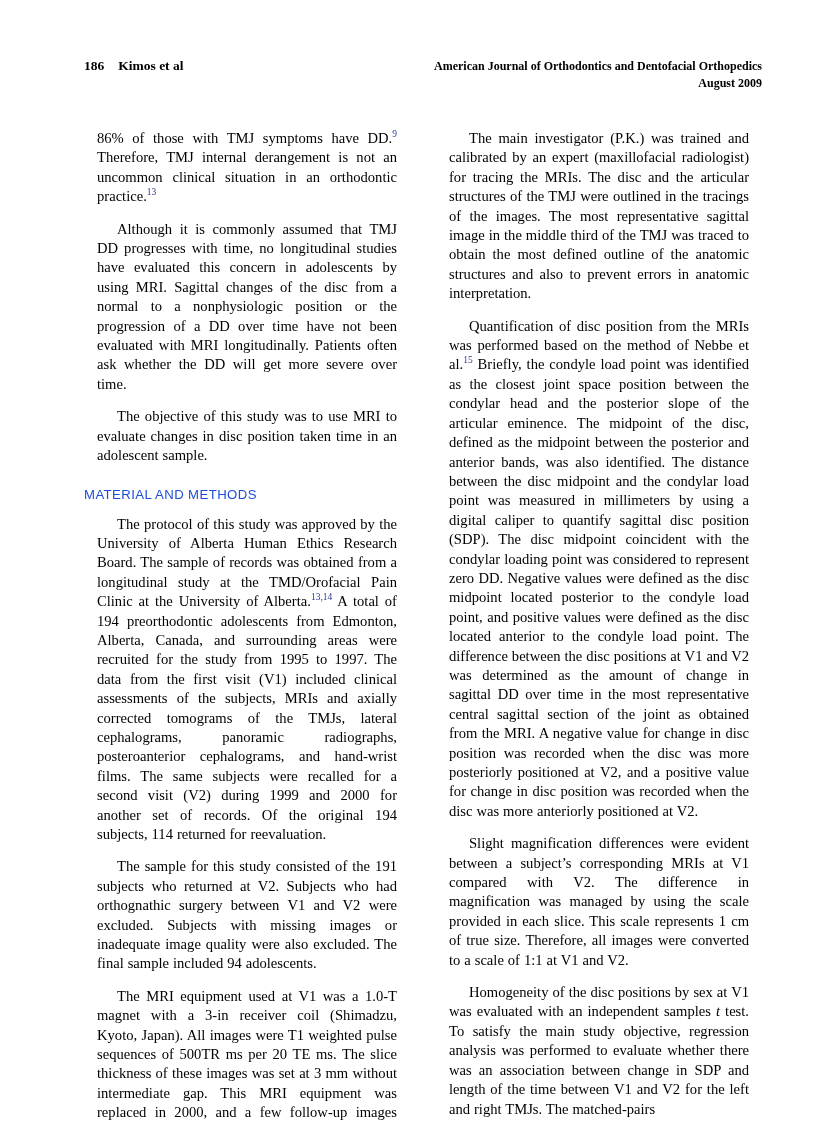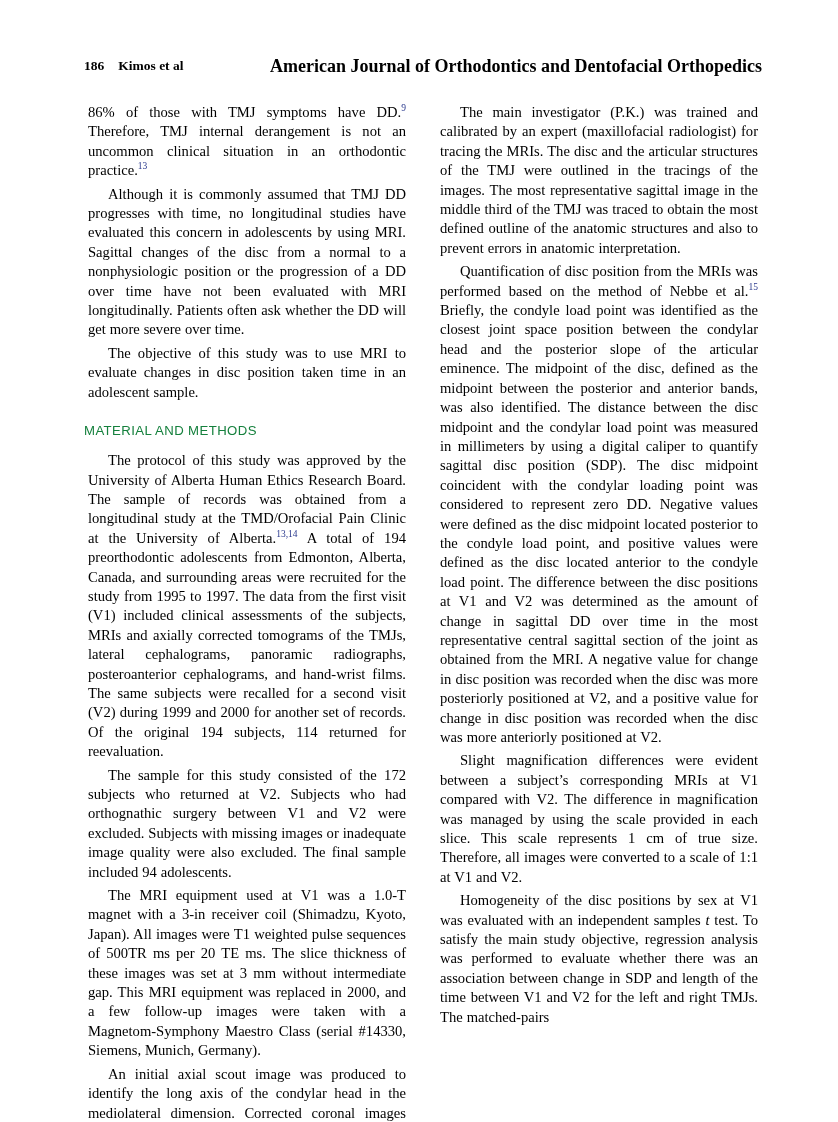--- a/index.html
+++ b/index.html
@@ -26,43 +26,43 @@
     margin-bottom: 24px;
   }
   .header-left {
     font-size: 13.5px;
     line-height: 16px;
     white-space: nowrap;
   }
   .header-left .page-number { margin-right: 14px; }
   .header-right {
     text-align: right;
-    font-size: 18px;
+    font-size: 12px;
     line-height: 17px;
     margin-left: 20px;
   }
   .columns {
     display: flex;
     gap: 26px;
   }
   .column {
     width: 326px;
     text-align: justify;
   }
   .para {
-    margin: 4px;
+    margin: 13px;
     font-size: 14.6px;
     line-height: 19.4px;
     word-spacing: 0.02em;
   }
   .para.indent { text-indent: 20px; }
   .section-heading {
     font-family: "Liberation Sans", sans-serif;
     font-weight: normal;
-    color: #15803d;
+    color: #1d4ed8;
     font-size: 13.2px;
     letter-spacing: 0.4px;
     margin: 21px 0 13px 0;
     text-align: left;
   }
   sup.ref {
     color: #2b3a8e;
     font-size: 9.5px;
     line-height: 0;
     vertical-align: super;
@@ -72,31 +72,32 @@
 </head>
 <body>
 
 <div class="page">
   <header class="page-header">
     <div class="header-left">
       <span class="page-number">186</span><span>Kimos et al</span>
     </div>
     <div class="header-right">
       <div>American Journal of Orthodontics and Dentofacial Orthopedics</div>
+      <div>August 2009</div>
     </div>
   </header>
 
   <main class="columns">
     <section class="column">
         <p class="para">86% of those with TMJ symptoms have DD.<sup class="ref">9</sup> Therefore, TMJ internal derangement is not an uncommon clinical situation in an orthodontic practice.<sup class="ref">13</sup></p>
         <p class="para indent">Although it is commonly assumed that TMJ DD progresses with time, no longitudinal studies have evaluated this concern in adolescents by using MRI. Sagittal changes of the disc from a normal to a nonphysiologic position or the progression of a DD over time have not been evaluated with MRI longitudinally. Patients often ask whether the DD will get more severe over time.</p>
         <p class="para indent">The objective of this study was to use MRI to evaluate changes in disc position taken time in an adolescent sample.</p>
         <h2 class="section-heading">MATERIAL AND METHODS</h2>
         <p class="para indent">The protocol of this study was approved by the University of Alberta Human Ethics Research Board. The sample of records was obtained from a longitudinal study at the TMD/Orofacial Pain Clinic at the University of Alberta.<sup class="ref">13,14</sup> A total of 194 preorthodontic adolescents from Edmonton, Alberta, Canada, and surrounding areas were recruited for the study from 1995 to 1997. The data from the first visit (V1) included clinical assessments of the subjects, MRIs and axially corrected tomograms of the TMJs, lateral cephalograms, panoramic radiographs, posteroanterior cephalograms, and hand-wrist films. The same subjects were recalled for a second visit (V2) during 1999 and 2000 for another set of records. Of the original 194 subjects, 114 returned for reevaluation.</p>
-        <p class="para indent">The sample for this study consisted of the 172 subjects who returned at V2. Subjects who had orthognathic surgery between V1 and V2 were excluded. Subjects with missing images or inadequate image quality were also excluded. The final sample included 94 adolescents.</p>
+        <p class="para indent">The sample for this study consisted of the 191 subjects who returned at V2. Subjects who had orthognathic surgery between V1 and V2 were excluded. Subjects with missing images or inadequate image quality were also excluded. The final sample included 94 adolescents.</p>
         <p class="para indent">The MRI equipment used at V1 was a 1.0-T magnet with a 3-in receiver coil (Shimadzu, Kyoto, Japan). All images were T1 weighted pulse sequences of 500TR ms per 20 TE ms. The slice thickness of these images was set at 3 mm without intermediate gap. This MRI equipment was replaced in 2000, and a few follow-up images were taken with a Magnetom-Symphony Maestro Class (serial #14330, Siemens, Munich, Germany).</p>
         <p class="para indent">An initial axial scout image was produced to identify the long axis of the condylar head in the mediolateral dimension. Corrected coronal images were obtained parallel to the long axis of the head of the condyle. Parasagittal images were produced perpendicular to the long axis of the condyle and obtained for each patient in open-mouth position and at maximal intercuspation. Open-mouth position was held constant during the</p>
       </section>
     <section class="column">
         <p class="para indent">The main investigator (P.K.) was trained and calibrated by an expert (maxillofacial radiologist) for tracing the MRIs. The disc and the articular structures of the TMJ were outlined in the tracings of the images. The most representative sagittal image in the middle third of the TMJ was traced to obtain the most defined outline of the anatomic structures and also to prevent errors in anatomic interpretation.</p>
         <p class="para indent">Quantification of disc position from the MRIs was performed based on the method of Nebbe et al.<sup class="ref">15</sup> Briefly, the condyle load point was identified as the closest joint space position between the condylar head and the posterior slope of the articular eminence. The midpoint of the disc, defined as the midpoint between the posterior and anterior bands, was also identified. The distance between the disc midpoint and the condylar load point was measured in millimeters by using a digital caliper to quantify sagittal disc position (SDP). The disc midpoint coincident with the condylar loading point was considered to represent zero DD. Negative values were defined as the disc midpoint located posterior to the condyle load point, and positive values were defined as the disc located anterior to the condyle load point. The difference between the disc positions at V1 and V2 was determined as the amount of change in sagittal DD over time in the most representative central sagittal section of the joint as obtained from the MRI. A negative value for change in disc position was recorded when the disc was more posteriorly positioned at V2, and a positive value for change in disc position was recorded when the disc was more anteriorly positioned at V2.</p>
         <p class="para indent">Slight magnification differences were evident between a subject’s corresponding MRIs at V1 compared with V2. The difference in magnification was managed by using the scale provided in each slice. This scale represents 1 cm of true size. Therefore, all images were converted to a scale of 1:1 at V1 and V2.</p>
         <p class="para indent">Homogeneity of the disc positions by sex at V1 was evaluated with an independent samples <i>t</i> test. To satisfy the main study objective, regression analysis was performed to evaluate whether there was an association between change in SDP and length of the time between V1 and V2 for the left and right TMJs. The matched-pairs </p>
       </section>
   </main>

